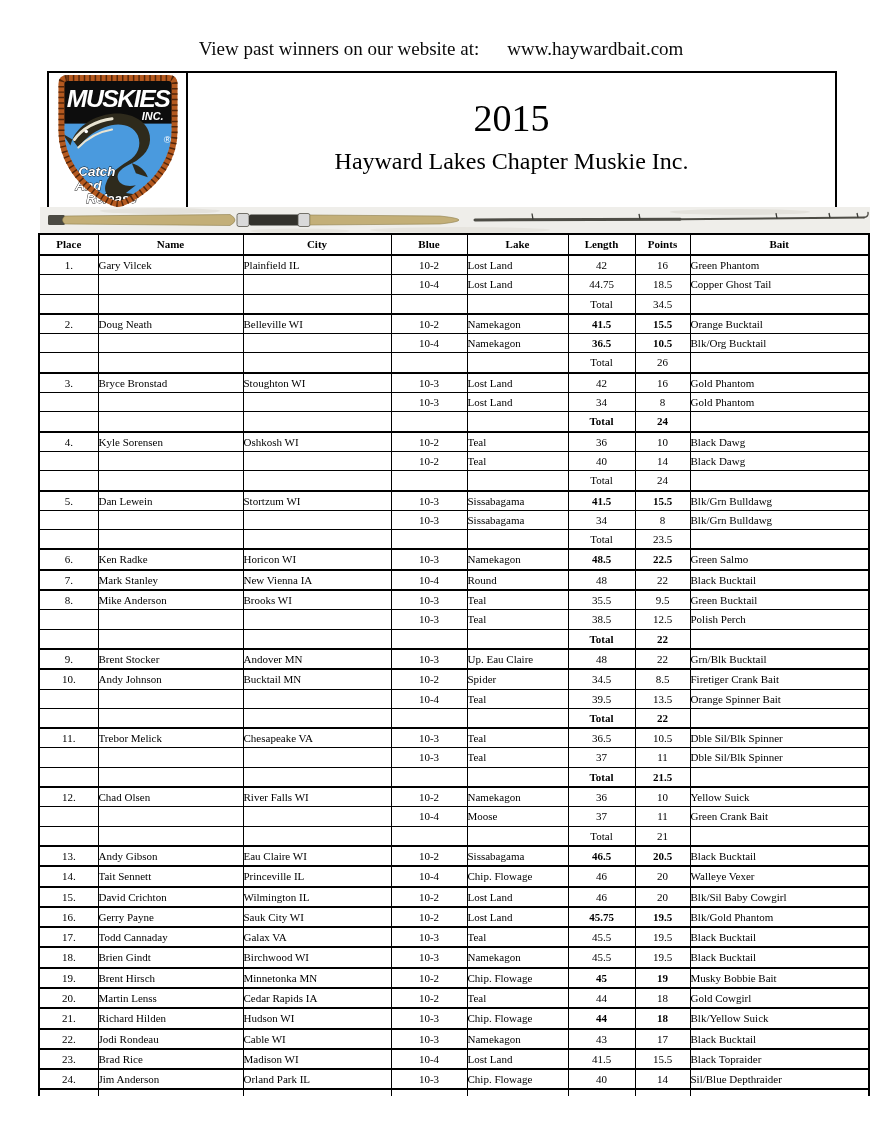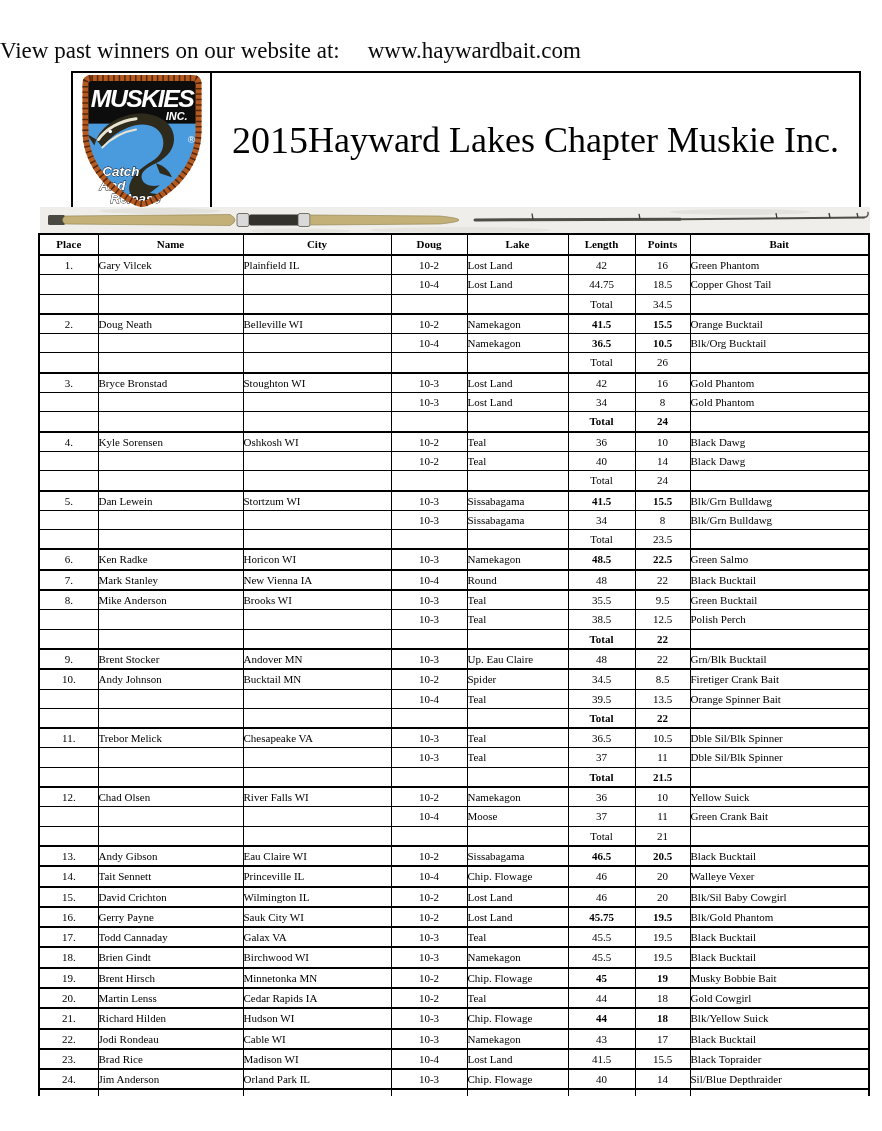--- a/index.html
+++ b/index.html
@@ -1,26 +1,26 @@
 <!DOCTYPE html>
 <html><head>
 <meta charset="utf-8">
 <style>
   html,body{margin:0;padding:0;background:#fff;}
   body{width:882px;height:1131px;position:relative;font-family:"Liberation Serif",serif;color:#000;overflow:hidden;}
 
-  .top-note{position:absolute;top:38px;left:0;right:0;display:flex;justify-content:flex-start;gap:28px;
-    font-size:23px;color:#0a0a0a;white-space:nowrap;}
-
-  .title-box{position:absolute;left:47px;top:71px;width:786px;height:134px;border:2px solid #000;display:flex;margin-left:24px;}
+  .top-note{position:absolute;top:38px;left:0;right:0;display:flex;justify-content:center;gap:28px;
+    font-size:19px;color:#0a0a0a;white-space:nowrap;}
+
+  .title-box{position:absolute;left:47px;top:71px;width:786px;height:134px;border:2px solid #000;display:flex;}
   .logo-cell{width:137px;border-right:2px solid #000;position:relative;flex:none;}
   .logo-cell svg{position:absolute;left:7px;top:1px;}
-  .title-cell{flex:1;display:flex;flex-direction:row;align-items:center;justify-content:center;text-align:center;}
+  .title-cell{flex:1;display:flex;flex-direction:column;align-items:center;justify-content:center;text-align:center;}
   .title-y{font-size:38px;line-height:42px;}
-  .title-l{font-size:36px;line-height:44px;}
+  .title-l{font-size:24px;line-height:44px;}
 
   .rod-strip{position:absolute;left:40px;top:207px;width:830px;height:26px;background:#efeeea;}
 
   .results-wrap{position:absolute;left:38px;top:233px;}
   table.results{border-collapse:collapse;width:830px;table-layout:fixed;font-size:11px;border:2px solid #000;border-bottom:0;}
   table.results th,table.results td{border:1px solid #000;height:18.3px;line-height:18.3px;padding:0;
     overflow:hidden;white-space:nowrap;}
   table.results th{font-weight:bold;text-align:center;height:19px;}
   td.l{text-align:left;padding-left:5px;}
   td.c{text-align:center;}
@@ -124,21 +124,21 @@
       <col style="width:101px">
         <col style="width:67px">
         <col style="width:55px">
         <col style="width:179px">
     </colgroup>
     <thead>
       <tr>
           <th>Place</th>
           <th>Name</th>
           <th>City</th>
-          <th>Doug</th>
+          <th>Blue</th>
           <th>Lake</th>
           <th>Length</th>
           <th>Points</th>
           <th>Bait</th>
         </tr>
     </thead>
     <tbody>
         <tr class="np">
           <td class="c">1.</td>
           <td class="l">Gary Vilcek</td>

